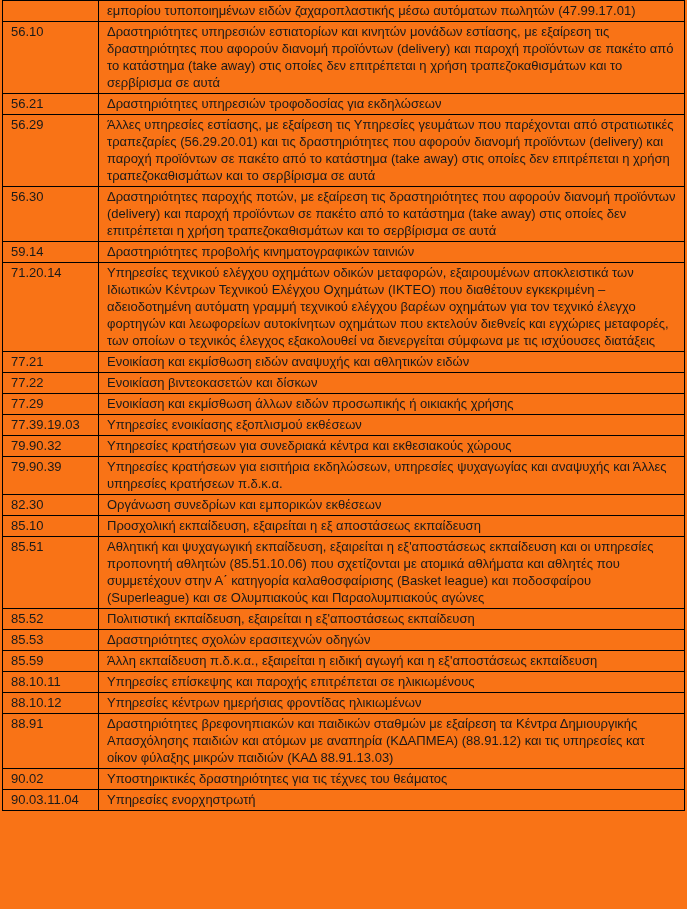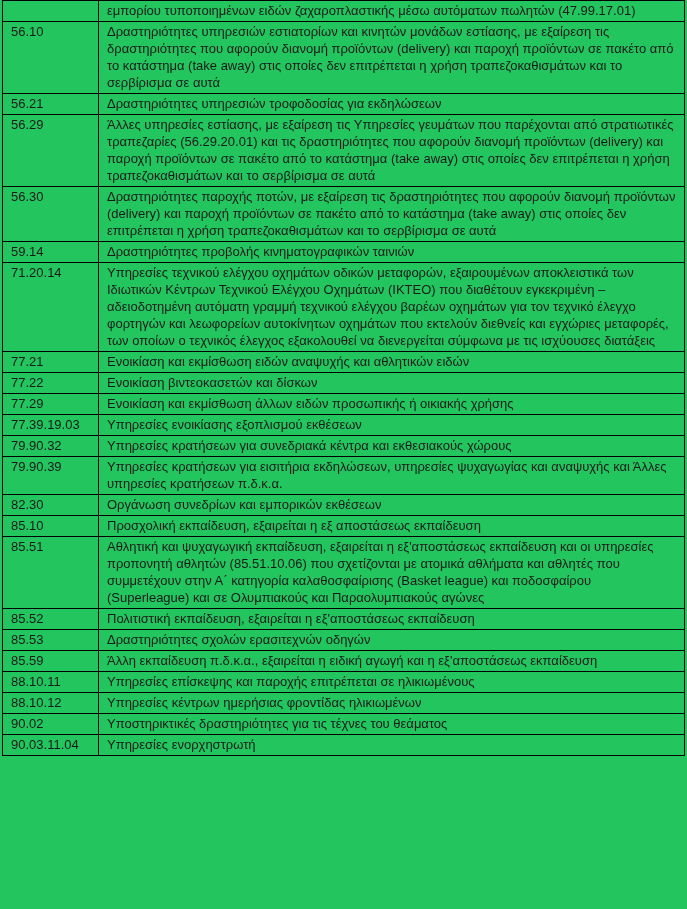--- a/index.html
+++ b/index.html
@@ -5,21 +5,21 @@
   html, body {
     margin: 0;
     padding: 0;
     background: #ffffff;
   }
   .page {
     width: 687px;
     height: 909px;
     box-sizing: border-box;
     padding: 0 2px;
-    background: #22c55e;
+    background: #f97316;
     font-family: "Liberation Sans", sans-serif;
     color: #1a1a1a;
     overflow: hidden;
   }
   table.kad-table {
     border-collapse: collapse;
     width: 683px;
     table-layout: fixed;
   }
   table.kad-table td {
@@ -144,20 +144,24 @@
   <tr>
     <td class="code-cell">88.10.11</td>
     <td class="desc-cell">Υπηρεσίες επίσκεψης και παροχής επιτρέπεται σε ηλικιωμένους</td>
   </tr>
 
   <tr>
     <td class="code-cell">88.10.12</td>
     <td class="desc-cell">Υπηρεσίες κέντρων ημερήσιας φροντίδας ηλικιωμένων</td>
   </tr>
 
+  <tr>
+    <td class="code-cell">88.91</td>
+    <td class="desc-cell">Δραστηριότητες βρεφονηπιακών και παιδικών σταθμών με εξαίρεση τα Κέντρα Δημιουργικής Απασχόλησης παιδιών και ατόμων με αναπηρία (ΚΔΑΠΜΕΑ) (88.91.12) και τις υπηρεσίες κατ οίκον φύλαξης μικρών παιδιών (ΚΑΔ 88.91.13.03)</td>
+  </tr>
 
 
   <tr>
     <td class="code-cell">90.02</td>
     <td class="desc-cell">Υποστηρικτικές δραστηριότητες για τις τέχνες του θεάματος</td>
   </tr>
 
   <tr>
     <td class="code-cell">90.03.11.04</td>
     <td class="desc-cell">Υπηρεσίες ενορχηστρωτή</td>

